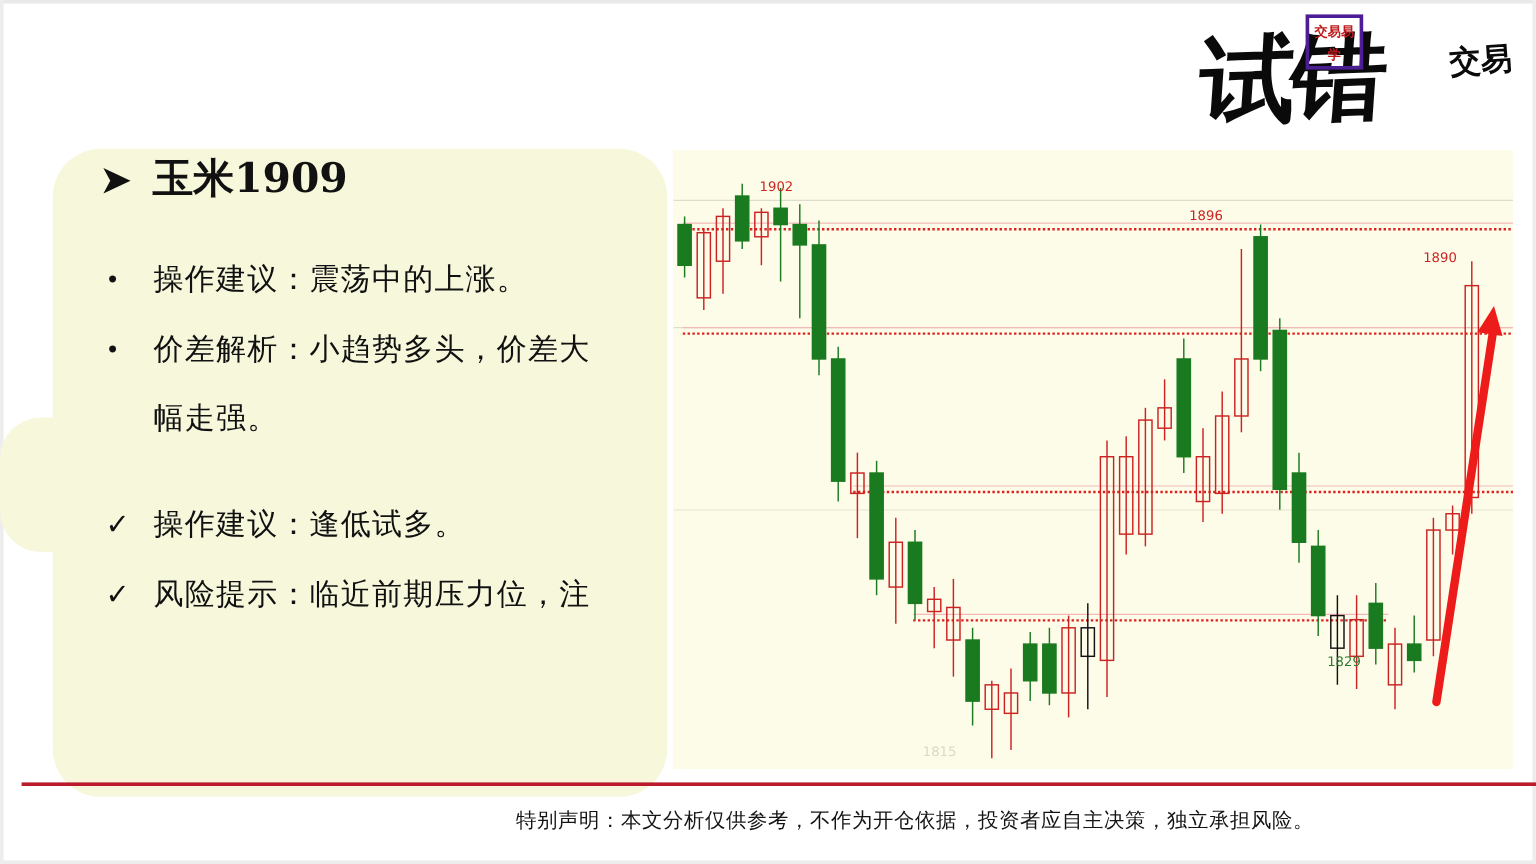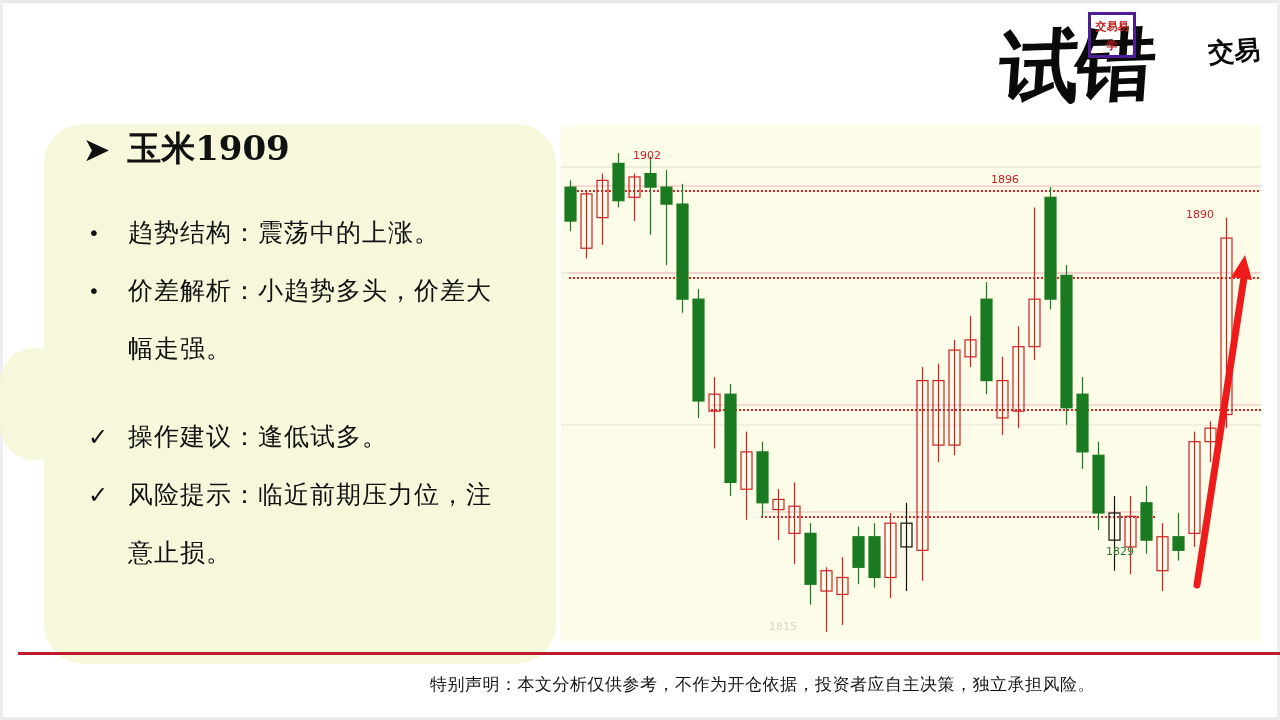--- a/index.html
+++ b/index.html
@@ -149,44 +149,40 @@
   </div>
 
   <div class="content">
     <div class="heading">
       <span class="arw">➤</span><span>玉米1909</span>
     </div>
 
     <div class="bullets">
       <div class="b-row">
         <div class="b-mark dot">•</div>
-        <div class="b-text">趋势结构：震荡中的上涨。</div>
+        <div class="b-text">操作建议：震荡中的上涨。</div>
       </div>
       <div class="b-row">
         <div class="b-mark dot">•</div>
         <div class="b-text">价差解析：小趋势多头，价差大</div>
       </div>
       <div class="b-row">
         <div class="b-mark dot"></div>
         <div class="b-text">幅走强。</div>
       </div>
     </div>
 
     <div class="bullets2">
       <div class="b-row">
         <div class="b-mark">✓</div>
         <div class="b-text">操作建议：逢低试多。</div>
       </div>
       <div class="b-row">
         <div class="b-mark">✓</div>
         <div class="b-text">风险提示：临近前期压力位，注</div>
-      </div>
-      <div class="b-row">
-        <div class="b-mark"></div>
-        <div class="b-text">意止损。</div>
       </div>
     </div>
   </div>
 
   <div class="chart-wrap">
     <svg class="chart-svg" id="chart-svg" viewBox="0 0 700 516">
         <line x1="0" y1="42" x2="700" y2="42" stroke="#ddddcc" stroke-width="1"></line>
         <line x1="0" y1="148" x2="700" y2="148" stroke="#ddddcc" stroke-width="1"></line>
         <line x1="0" y1="300" x2="700" y2="300" stroke="#e4e4d2" stroke-width="1"></line>
         <line x1="8" y1="66" x2="700" y2="66" stroke="#dd2222" stroke-width="2" stroke-dasharray="2,2"></line>

